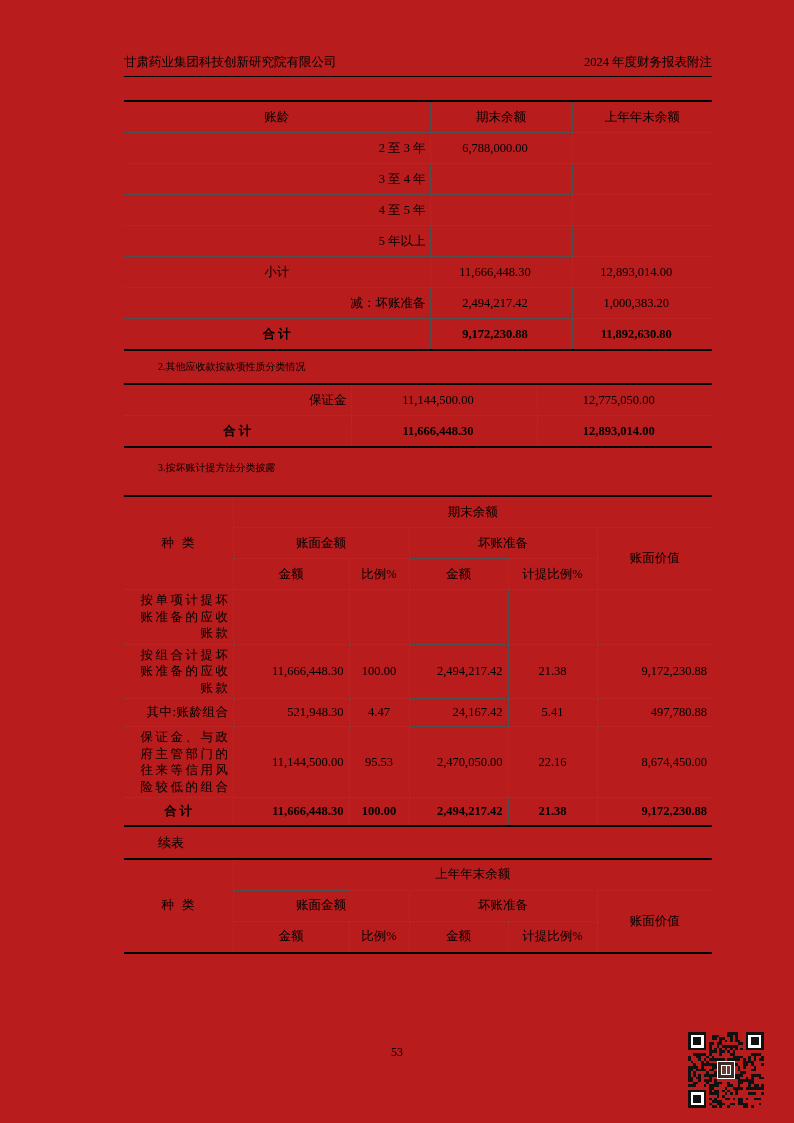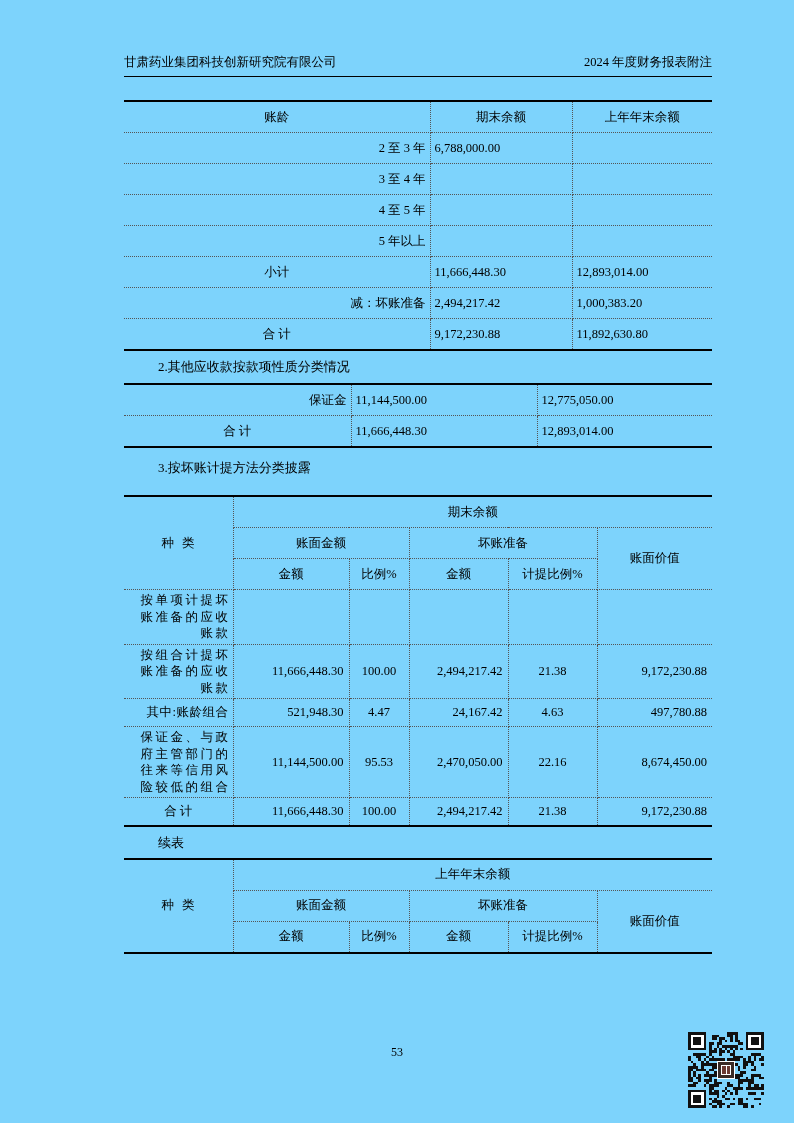--- a/index.html
+++ b/index.html
@@ -1,50 +1,50 @@
 <!DOCTYPE html>
 <html><head>
 <meta charset="utf-8">
 <style>
   html,body { margin:0; padding:0; background:#e8e8e8; }
   .page {
     position:relative; width:794px; height:1123px; margin:0 auto;
-    background:#7dd3fc; color:#000;
+    background:#b91c1c; color:#000;
     font-family:"Liberation Serif","DejaVu Serif",serif;
     overflow:hidden;
   }
   
   .phead {
     position:absolute; left:124px; width:588px; top:54px;
     display:flex; justify-content:space-between; align-items:flex-end;
     font-size:12.5px; padding-bottom:5px;
     border-bottom:1.6px solid #000;
   }
   
   .content { position:absolute; left:124px; width:588px; top:100px; }
-  .sect { font-size:13px; margin:7px 0 7px 34px; line-height:18px; }
+  .sect { font-size:10px; margin:7px 0 7px 34px; line-height:18px; }
   .cont-label { font-size:13px; margin:7px 0 6px 34px; line-height:18px; }
   
   table {
     border-collapse:collapse; table-layout:fixed; width:588px;
     border-top:2.5px solid #000; border-bottom:2.5px solid #000;
     border-left:hidden; border-right:hidden;
   }
   td, th {
     border:1px dotted #555;
     font-size:12.5px; font-weight:normal; color:#000;
     padding:2px 4px; vertical-align:middle; line-height:16.5px;
     overflow:hidden;
   }
   .t1 td, .t1 th, .t2 td, .t2 th { height:26px; }
   .c { text-align:center; }
   .l { text-align:right; }
-  .b { font-weight:normal; }
+  .b { font-weight:bold; }
   .pl { padding-left:9px; }
-  .pr { padding-right:16px; text-align:left; }
+  .pr { padding-right:16px; text-align:center; }
   .pr3 { padding-right:5px; text-align:right; }
   .cat { letter-spacing:2.5px; padding-left:4px; padding-right:2px; line-height:16.5px; }
   .t3h td { height:26px; text-align:center; }
   .t4 td { height:26px; text-align:center; }
   
   .pageno {
     position:absolute; left:0; right:0; top:1045px;
     text-align:center; font-size:12px;
   }
   .qr { position:absolute; left:688px; top:1032px; width:76px; height:76px; }
@@ -174,21 +174,21 @@
         <td class="c">100.00</td>
         <td class="pr3">2,494,217.42</td>
         <td class="c">21.38</td>
         <td class="pr3">9,172,230.88</td>
       </tr>
       <tr style="height:28px">
         <td class="l" style="padding-left:4px; letter-spacing:0.5px;">其中:账龄组合</td>
         <td class="pr3">521,948.30</td>
         <td class="c">4.47</td>
         <td class="pr3">24,167.42</td>
-        <td class="c">4.63</td>
+        <td class="c">5.41</td>
         <td class="pr3">497,780.88</td>
       </tr>
       <tr style="height:68px">
         <td class="l cat">保证金、与政府主管部门的往来等信用风险较低的组合</td>
         <td class="pr3">11,144,500.00</td>
         <td class="c">95.53</td>
         <td class="pr3">2,470,050.00</td>
         <td class="c">22.16</td>
         <td class="pr3">8,674,450.00</td>
       </tr>

